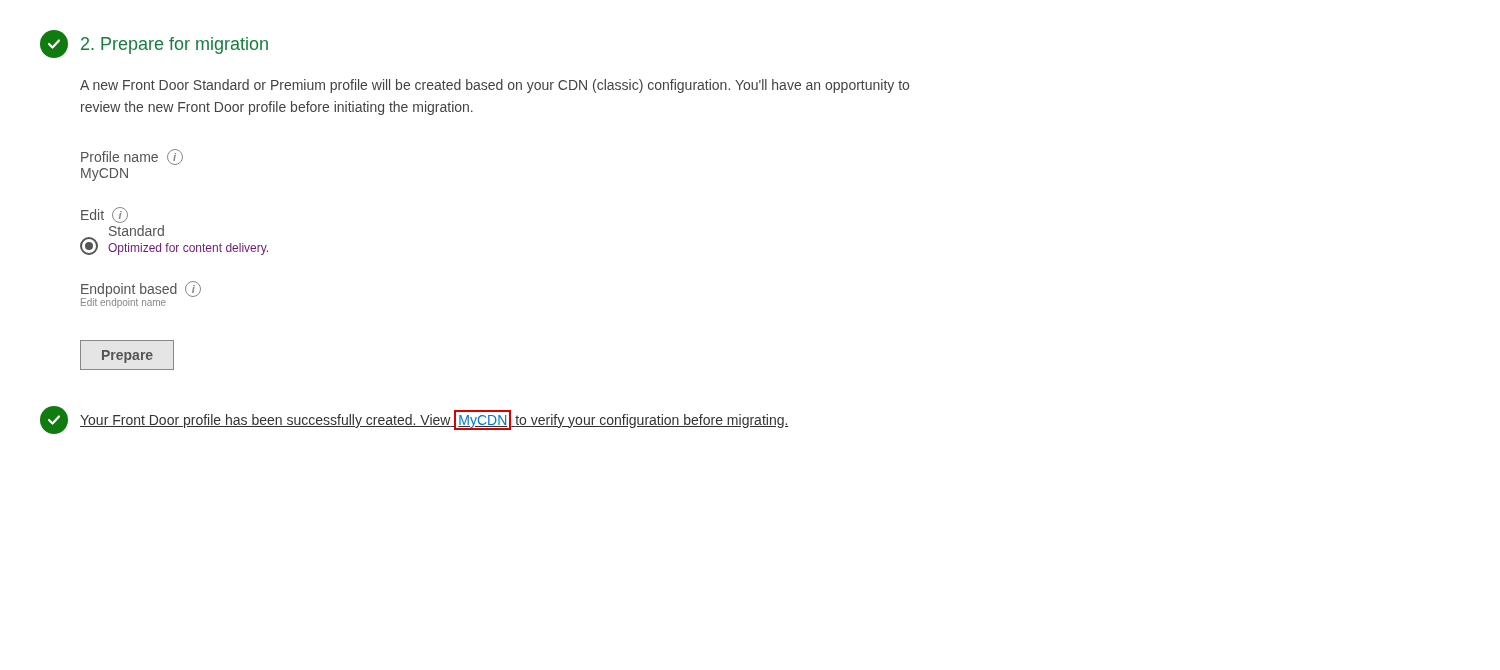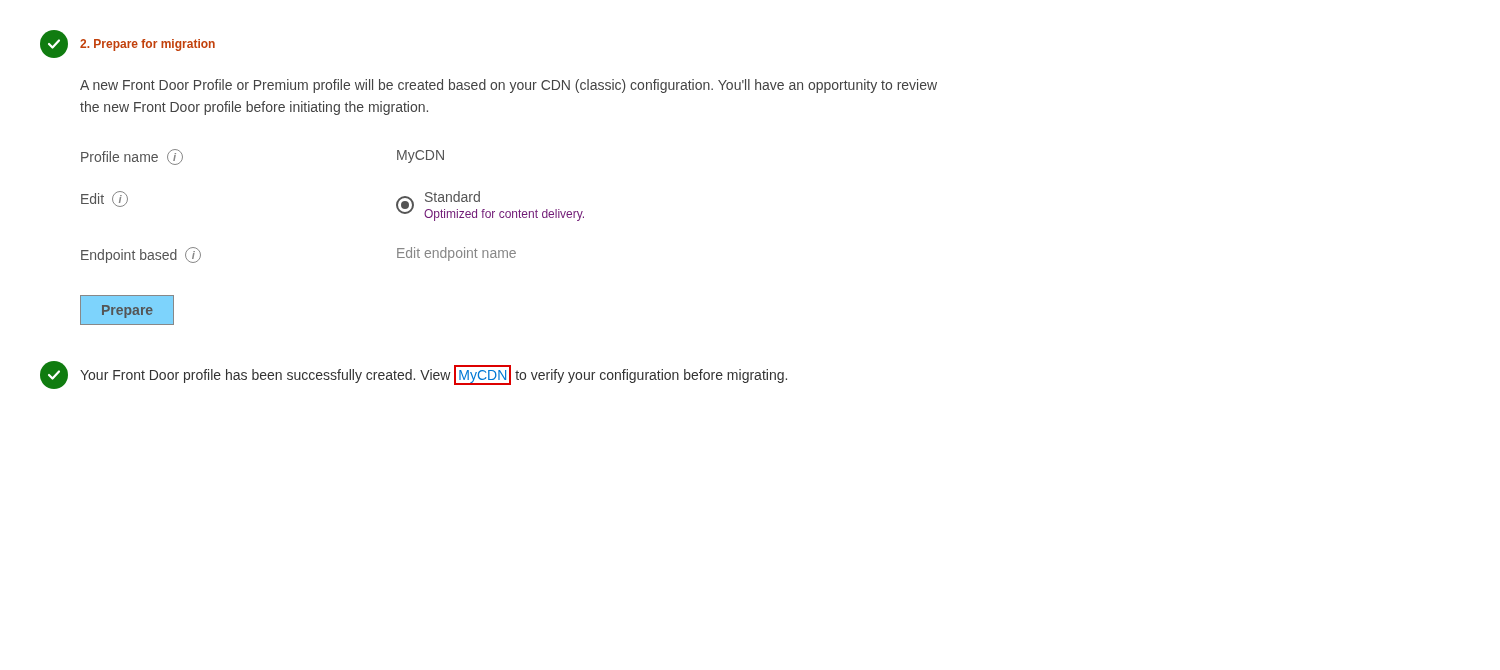--- a/index.html
+++ b/index.html
@@ -24,39 +24,40 @@
       display: flex;
       align-items: center;
       justify-content: center;
       flex-shrink: 0;
     }
     .check-icon svg {
       width: 16px;
       height: 16px;
     }
     .section-title {
-      font-size: 12px;
-      font-weight: 700;
-      color: #c2410c;
+      font-size: 18px;
+      font-weight: 400;
+      color: #15803d;
     }
     .section-description {
       color: #444;
       line-height: 1.6;
       margin-bottom: 28px;
       max-width: 900px;
       padding-left: 40px;
     }
     .form-area {
       padding-left: 40px;
     }
     .form-row {
       display: flex;
       align-items: flex-start;
       margin-bottom: 24px;
-      gap: 16px;
+      gap: 0;
+      flex-direction: column;
     }
     .form-label {
       width: 300px;
       display: flex;
       align-items: center;
       gap: 8px;
       color: #555;
       font-size: 14px;
       padding-top: 2px;
       flex-shrink: 0;
@@ -79,21 +80,21 @@
       color: #555;
       font-size: 14px;
     }
     .tier-options {
       display: flex;
       flex-direction: column;
       gap: 12px;
     }
     .tier-option {
       display: flex;
-      align-items: center;
+      align-items: flex-end;
       gap: 10px;
     }
     .radio-outer {
       width: 18px;
       height: 18px;
       border: 2px solid #888;
       border-radius: 50%;
       display: flex;
       align-items: center;
       justify-content: center;
@@ -114,39 +115,40 @@
       color: #555;
     }
     .tier-sublabel {
       font-size: 12px;
       color: #701a75;
       margin-top: 2px;
     }
     .endpoint-value {
       color: #888;
       font-style: normal;
-      font-size: 14px;
+      font-size: 10px;
     }
     .prepare-btn {
       display: inline-block;
       padding: 6px 20px;
       border: 1.5px solid #888;
-      background: #7dd3fc;
+      background: #e5e5e5;
       color: #555;
       font-size: 14px;
       font-weight: 600;
       cursor: pointer;
       margin-top: 8px;
       margin-bottom: 28px;
     }
     .success-bar {
       display: flex;
       align-items: center;
       gap: 12px;
       margin-top: 8px;
+      text-decoration: underline;
     }
     .success-check-icon {
       width: 28px;
       height: 28px;
       background: #107c10;
       border-radius: 50%;
       display: flex;
       align-items: center;
       justify-content: center;
       flex-shrink: 0;
@@ -169,21 +171,21 @@
 
   <div class="section-header">
     <div class="check-icon">
       <svg viewBox="0 0 16 16" fill="none">
         <polyline points="3,8 6.5,11.5 13,4.5" stroke="white" stroke-width="2.2" stroke-linecap="round" stroke-linejoin="round"></polyline>
       </svg>
     </div>
     <span class="section-title">2. Prepare for migration</span>
   </div>
 
-  <p class="section-description">A new Front Door Profile or Premium profile will be created based on your CDN (classic) configuration. You'll have an opportunity to review the new Front Door profile before initiating the migration.</p>
+  <p class="section-description">A new Front Door Standard or Premium profile will be created based on your CDN (classic) configuration. You'll have an opportunity to review the new Front Door profile before initiating the migration.</p>
 
   <div class="form-area">
 
     
     <div class="form-row">
       <div class="form-label">
         <span>Profile name</span>
         <div class="info-icon">i</div>
       </div>
       <div class="form-value">MyCDN</div>

